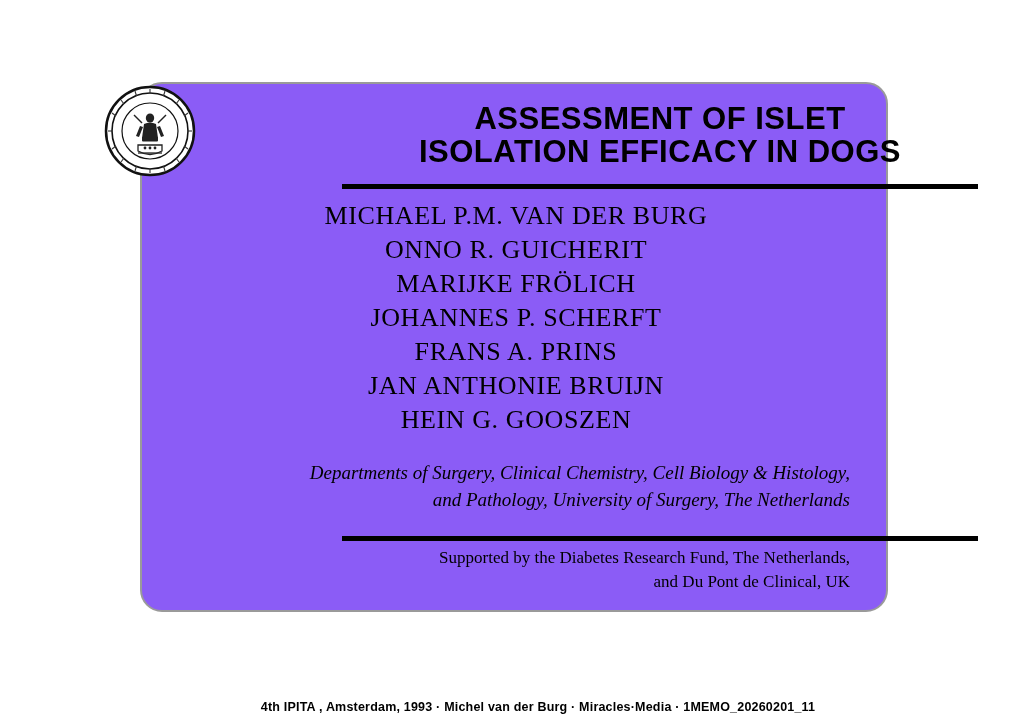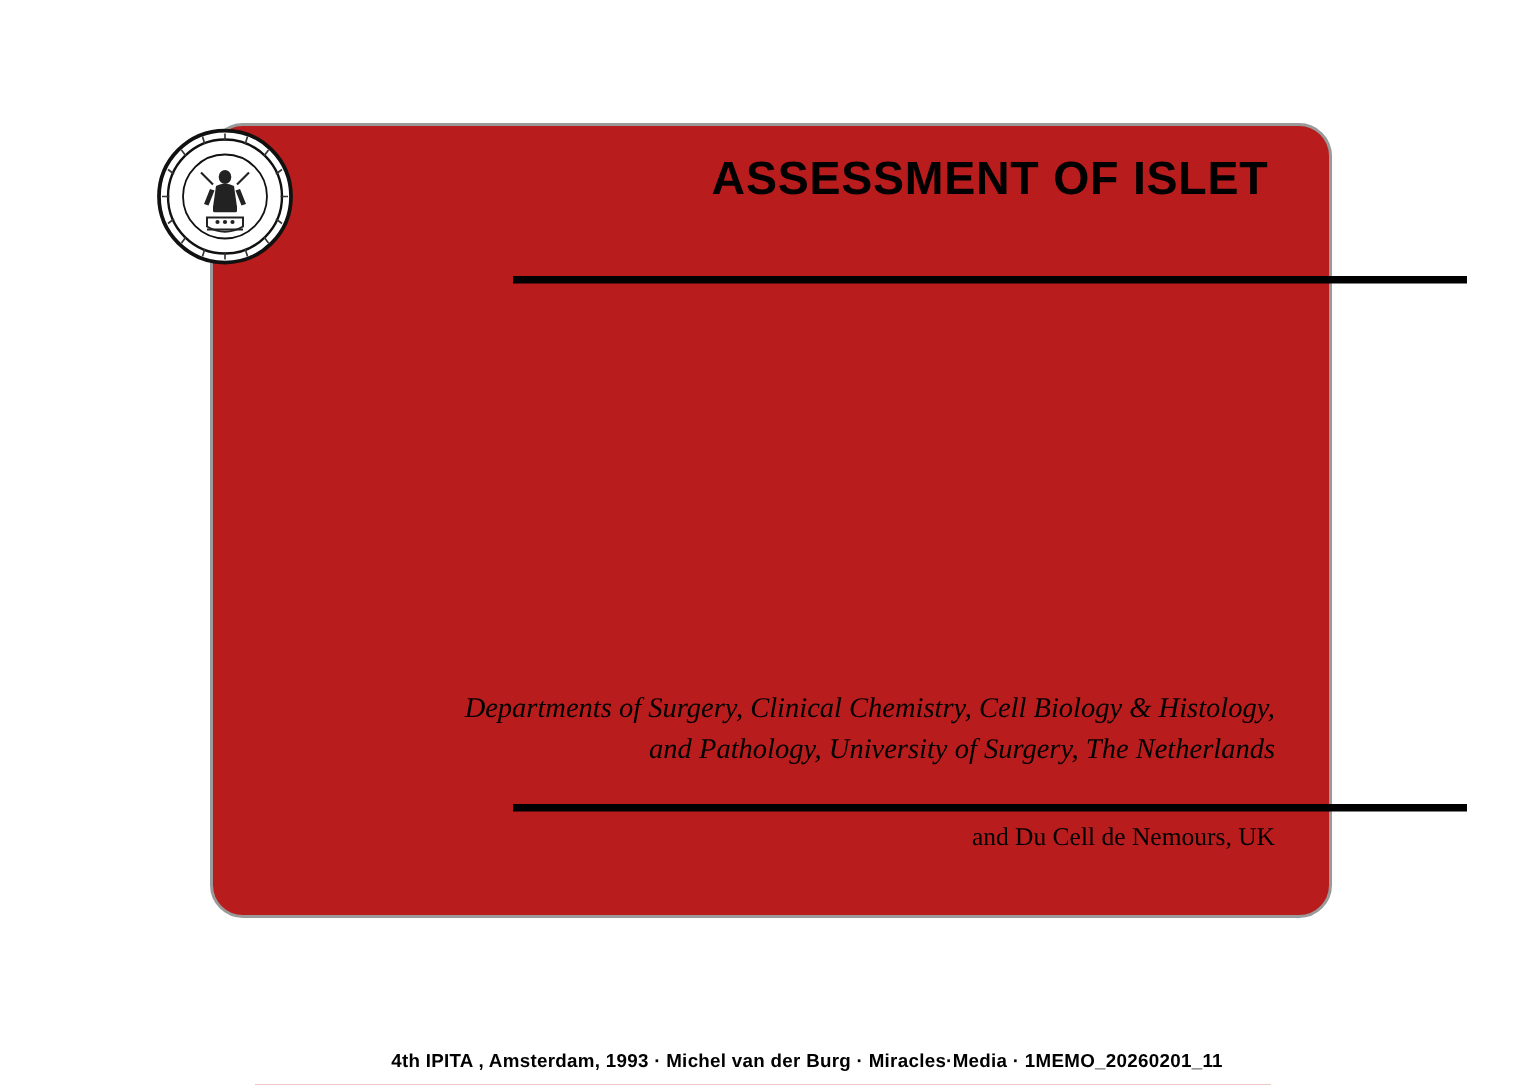--- a/index.html
+++ b/index.html
@@ -18,21 +18,21 @@
   
   .slide-card {
     position: absolute;
     left: 140px;
     top: 82px;
     width: 748px;
     height: 530px;
     border: 2px solid #9a9a9a;
     border-radius: 22px;
     box-sizing: border-box;
-    background: #b91c1c;
+    background: #8b5cf6;
   }
 
   
   .crest {
     position: absolute;
     left: 104px;
     top: 85px;
     width: 92px;
     height: 92px;
     z-index: 5;
@@ -122,34 +122,45 @@
     padding-left: 26px;
   }
 </style>
 </head>
 <body>
 
 <div class="slide-card">
 
   <div class="title-block">
     <div class="title-line">ASSESSMENT OF ISLET</div>
+    <div class="title-line">ISOLATION EFFICACY IN DOGS</div>
   </div>
 
   <div class="rule rule-top"></div>
 
+  <div class="authors">
+    <div class="author">MICHAEL P.M. VAN DER BURG</div>
+    <div class="author">ONNO R. GUICHERIT</div>
+    <div class="author">MARIJKE FRÖLICH</div>
+    <div class="author">JOHANNES P. SCHERFT</div>
+    <div class="author">FRANS A. PRINS</div>
+    <div class="author">JAN ANTHONIE BRUIJN</div>
+    <div class="author">HEIN G. GOOSZEN</div>
+  </div>
 
   <div class="affiliation">
     <div>Departments of Surgery, Clinical Chemistry, Cell Biology &amp; Histology,</div>
     <div>and Pathology, University of Surgery, The Netherlands</div>
   </div>
 
   <div class="rule rule-bottom"></div>
 
   <div class="funding">
-    <div>and Du Cell de Nemours, UK</div>
+    <div>Supported by the Diabetes Research Fund, The Netherlands,</div>
+    <div>and Du Pont de Clinical, UK</div>
   </div>
 </div>
 
 <div class="crest">
   <svg width="92" height="92" viewBox="0 0 92 92" xmlns="http://www.w3.org/2000/svg">
     <circle cx="46" cy="46" r="44" fill="#ffffff" stroke="#111111" stroke-width="2.5"></circle>
     <circle cx="46" cy="46" r="38" fill="#ffffff" stroke="#111111" stroke-width="1.6"></circle>
     <circle cx="46" cy="46" r="28" fill="#ffffff" stroke="#111111" stroke-width="1.2"></circle>
 
     <g stroke="#333333" stroke-width="1.1">

